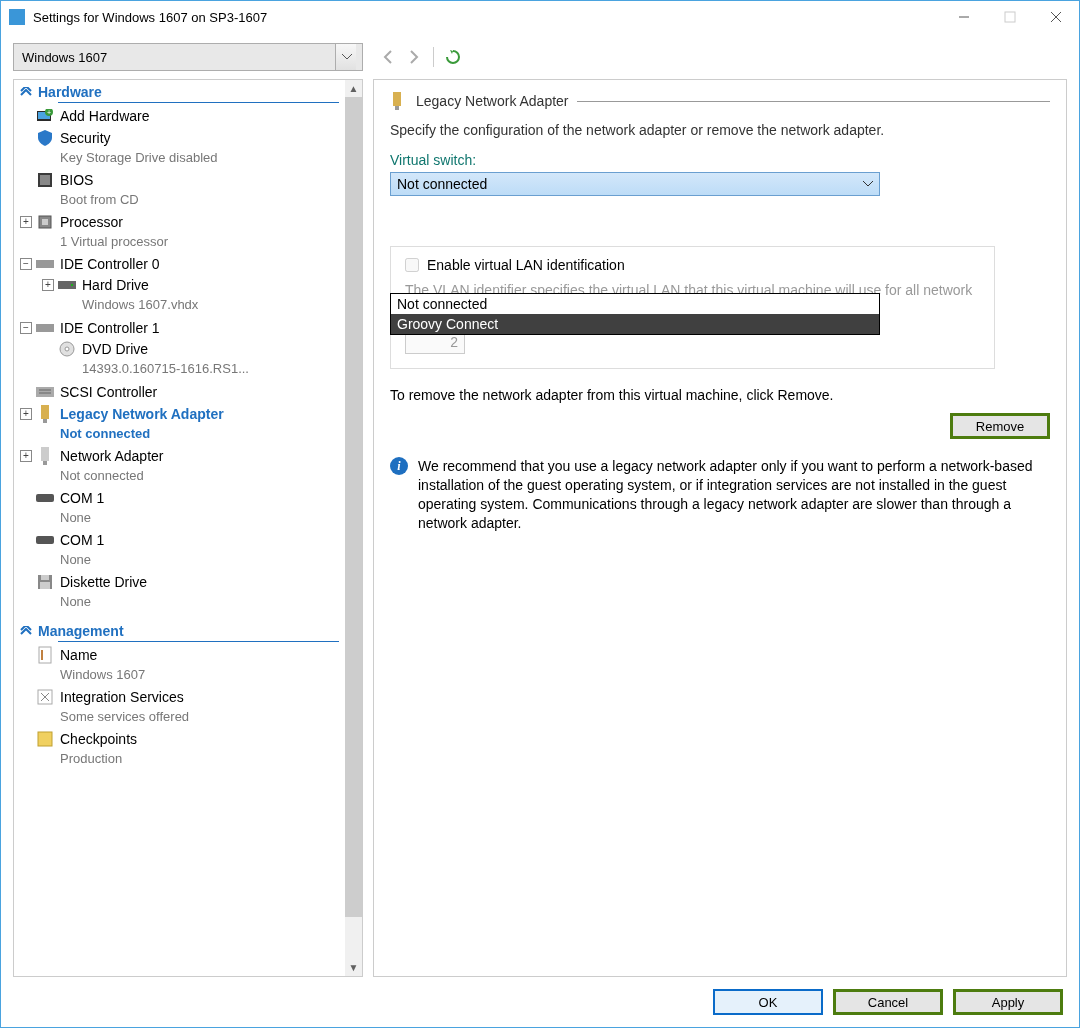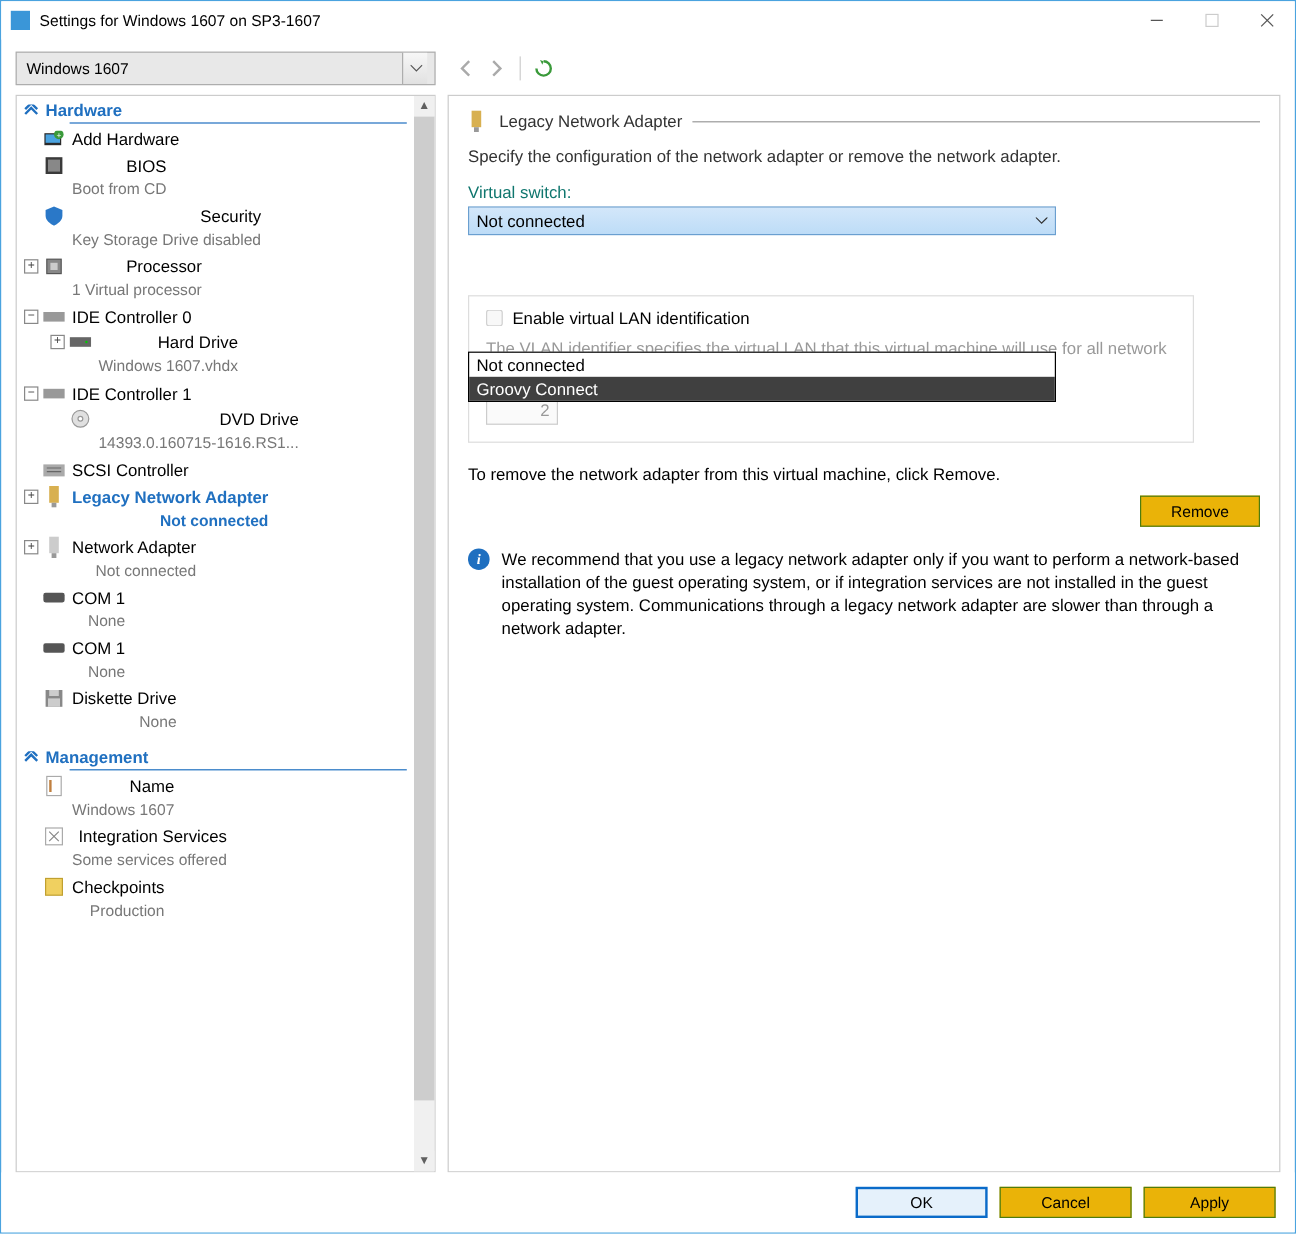--- a/index.html
+++ b/index.html
@@ -18,21 +18,21 @@
 .tree-wrap { flex: 1; border: 1px solid #ccc; background: #fff; display: flex; position: relative; }
 .tree { flex: 1; overflow: hidden; padding: 2px 0; }
 .scrollbar { width: 17px; background: #f0f0f0; display: flex; flex-direction: column; align-items: center; }
 .scrollbar-thumb { background: #cdcdcd; width: 17px; height: 820px; margin-top: 17px; }
 .scrollbar-arrow { width: 17px; height: 17px; display: flex; align-items: center; justify-content: center; color: #606060; font-size: 10px; background: #f0f0f0; position: absolute; }
 .scrollbar-arrow.up { top: 0; }
 .scrollbar-arrow.down { bottom: 0; }
 .cat-header { display: flex; align-items: center; padding: 2px 6px; color: #2070c0; font-weight: bold; font-size: 14px; }
 .cat-header .exp { margin-right: 6px; font-size: 12px; }
 .cat-underline { border-bottom: 1px solid #2070c0; margin: 0 6px 2px 44px; }
-.tree-item { padding: 1px 0 1px 6px; text-align: right; }
+.tree-item { padding: 1px 0 1px 6px; }
 .tree-row { display: flex; align-items: flex-start; line-height: 20px; }
 .exp-box { width: 12px; height: 12px; border: 1px solid #888; display: inline-flex; align-items: center; justify-content: center; font-size: 10px; line-height: 10px; margin-right: 4px; margin-top: 4px; flex-shrink: 0; color: #444; }
 .exp-spacer { width: 16px; flex-shrink: 0; }
 .item-icon { width: 18px; height: 18px; margin-right: 6px; margin-top: 1px; flex-shrink: 0; display: inline-flex; align-items: center; justify-content: center; }
 .item-text { display: flex; flex-direction: column; }
 .item-label { color: #000; font-size: 14px; }
 .item-sub { color: #777; font-size: 13px; padding-left: 0; }
 .tree-item.selected .item-label { color: #2070c0; font-weight: bold; }
 .tree-item.selected .item-sub { color: #2070c0; font-weight: bold; }
 .tree-child { padding-left: 22px; }
@@ -53,21 +53,21 @@
 .dropdown { position: absolute; top: 213px; left: 16px; width: 490px; border: 1px solid #000; background: #fff; z-index: 10; }
 .dropdown-item { padding: 2px 6px; font-size: 14px; }
 .dropdown-item.hover { background: #404040; color: #fff; }
 .vlan-group { border: 1px solid #ddd; margin-top: 50px; padding: 10px 14px 14px 14px; width: 605px; }
 .vlan-check { display: flex; align-items: center; gap: 8px; margin-bottom: 8px; font-size: 14px; }
 .vlan-check input { width: 14px; height: 14px; }
 .vlan-desc { color: #999; font-size: 14px; margin-bottom: 10px; line-height: 1.4; }
 .vlan-id { width: 60px; height: 24px; border: 1px solid #ccc; background: #fafafa; color: #999; text-align: right; padding-right: 6px; font-size: 14px; display: flex; align-items: center; justify-content: flex-end; }
 .remove-text { margin-top: 18px; font-size: 14px; }
 .remove-row { display: flex; justify-content: flex-end; margin-top: 10px; }
-.btn { min-width: 100px; height: 26px; border: 1px solid #4d7c0f; background: #eab308; font-size: 13px; padding: 0 12px; }
+.btn { min-width: 100px; height: 26px; border: 3px solid #4d7c0f; background: #e5e5e5; font-size: 13px; padding: 0 12px; }
 .info-row { display: flex; gap: 10px; margin-top: 18px; }
 .info-icon { width: 18px; height: 18px; border-radius: 50%; background: #1e6fc0; color: #fff; display: flex; align-items: center; justify-content: center; font-style: italic; font-weight: bold; font-size: 12px; flex-shrink: 0; font-family: Georgia, serif; }
 .info-text { font-size: 14px; line-height: 1.35; }
 .footer { position: absolute; bottom: 0; left: 0; right: 0; height: 50px; display: flex; align-items: center; justify-content: flex-end; gap: 10px; padding: 0 16px; background: #fff; }
 .footer .btn { min-width: 110px; }
 .footer .btn.primary { border: 2px solid #0a6bc9; background: #e5f1fb; }
 svg { display: block; }
 </style>
 </head>
 <body>
@@ -133,43 +133,43 @@
             <span class="item-text">
                 <span class="item-label">Add Hardware</span>
               </span>
           </div>
         </div>
 
         <div class="tree-item">
           <div class="tree-row">
             <span class="exp-spacer"></span>
             <span class="item-icon">
+                <svg width="16" height="18">
+                  <path d="M8 1 L15 4 L15 9 C15 14 8 17 8 17 C8 17 1 14 1 9 L1 4 Z" fill="#2a78c8"></path>
+                </svg>
+              </span>
+            <span class="item-text">
+                <span class="item-label">Security</span>
+                <span class="item-sub">Key Storage Drive disabled</span>
+              </span>
+          </div>
+        </div>
+
+        <div class="tree-item">
+          <div class="tree-row">
+            <span class="exp-spacer"></span>
+            <span class="item-icon">
                 <svg width="16" height="16">
                   <rect x="1" y="1" width="14" height="14" fill="#3a3a3a"></rect>
                   <rect x="3" y="3" width="10" height="10" fill="#888"></rect>
                 </svg>
               </span>
             <span class="item-text">
                 <span class="item-label">BIOS</span>
                 <span class="item-sub">Boot from CD</span>
-              </span>
-          </div>
-        </div>
-
-        <div class="tree-item">
-          <div class="tree-row">
-            <span class="exp-spacer"></span>
-            <span class="item-icon">
-                <svg width="16" height="18">
-                  <path d="M8 1 L15 4 L15 9 C15 14 8 17 8 17 C8 17 1 14 1 9 L1 4 Z" fill="#2a78c8"></path>
-                </svg>
-              </span>
-            <span class="item-text">
-                <span class="item-label">Security</span>
-                <span class="item-sub">Key Storage Drive disabled</span>
               </span>
           </div>
         </div>
 
 
         <div class="tree-item">
           <div class="tree-row">
             <span class="exp-box">+</span>
             <span class="item-icon">
                 <svg width="18" height="18">

